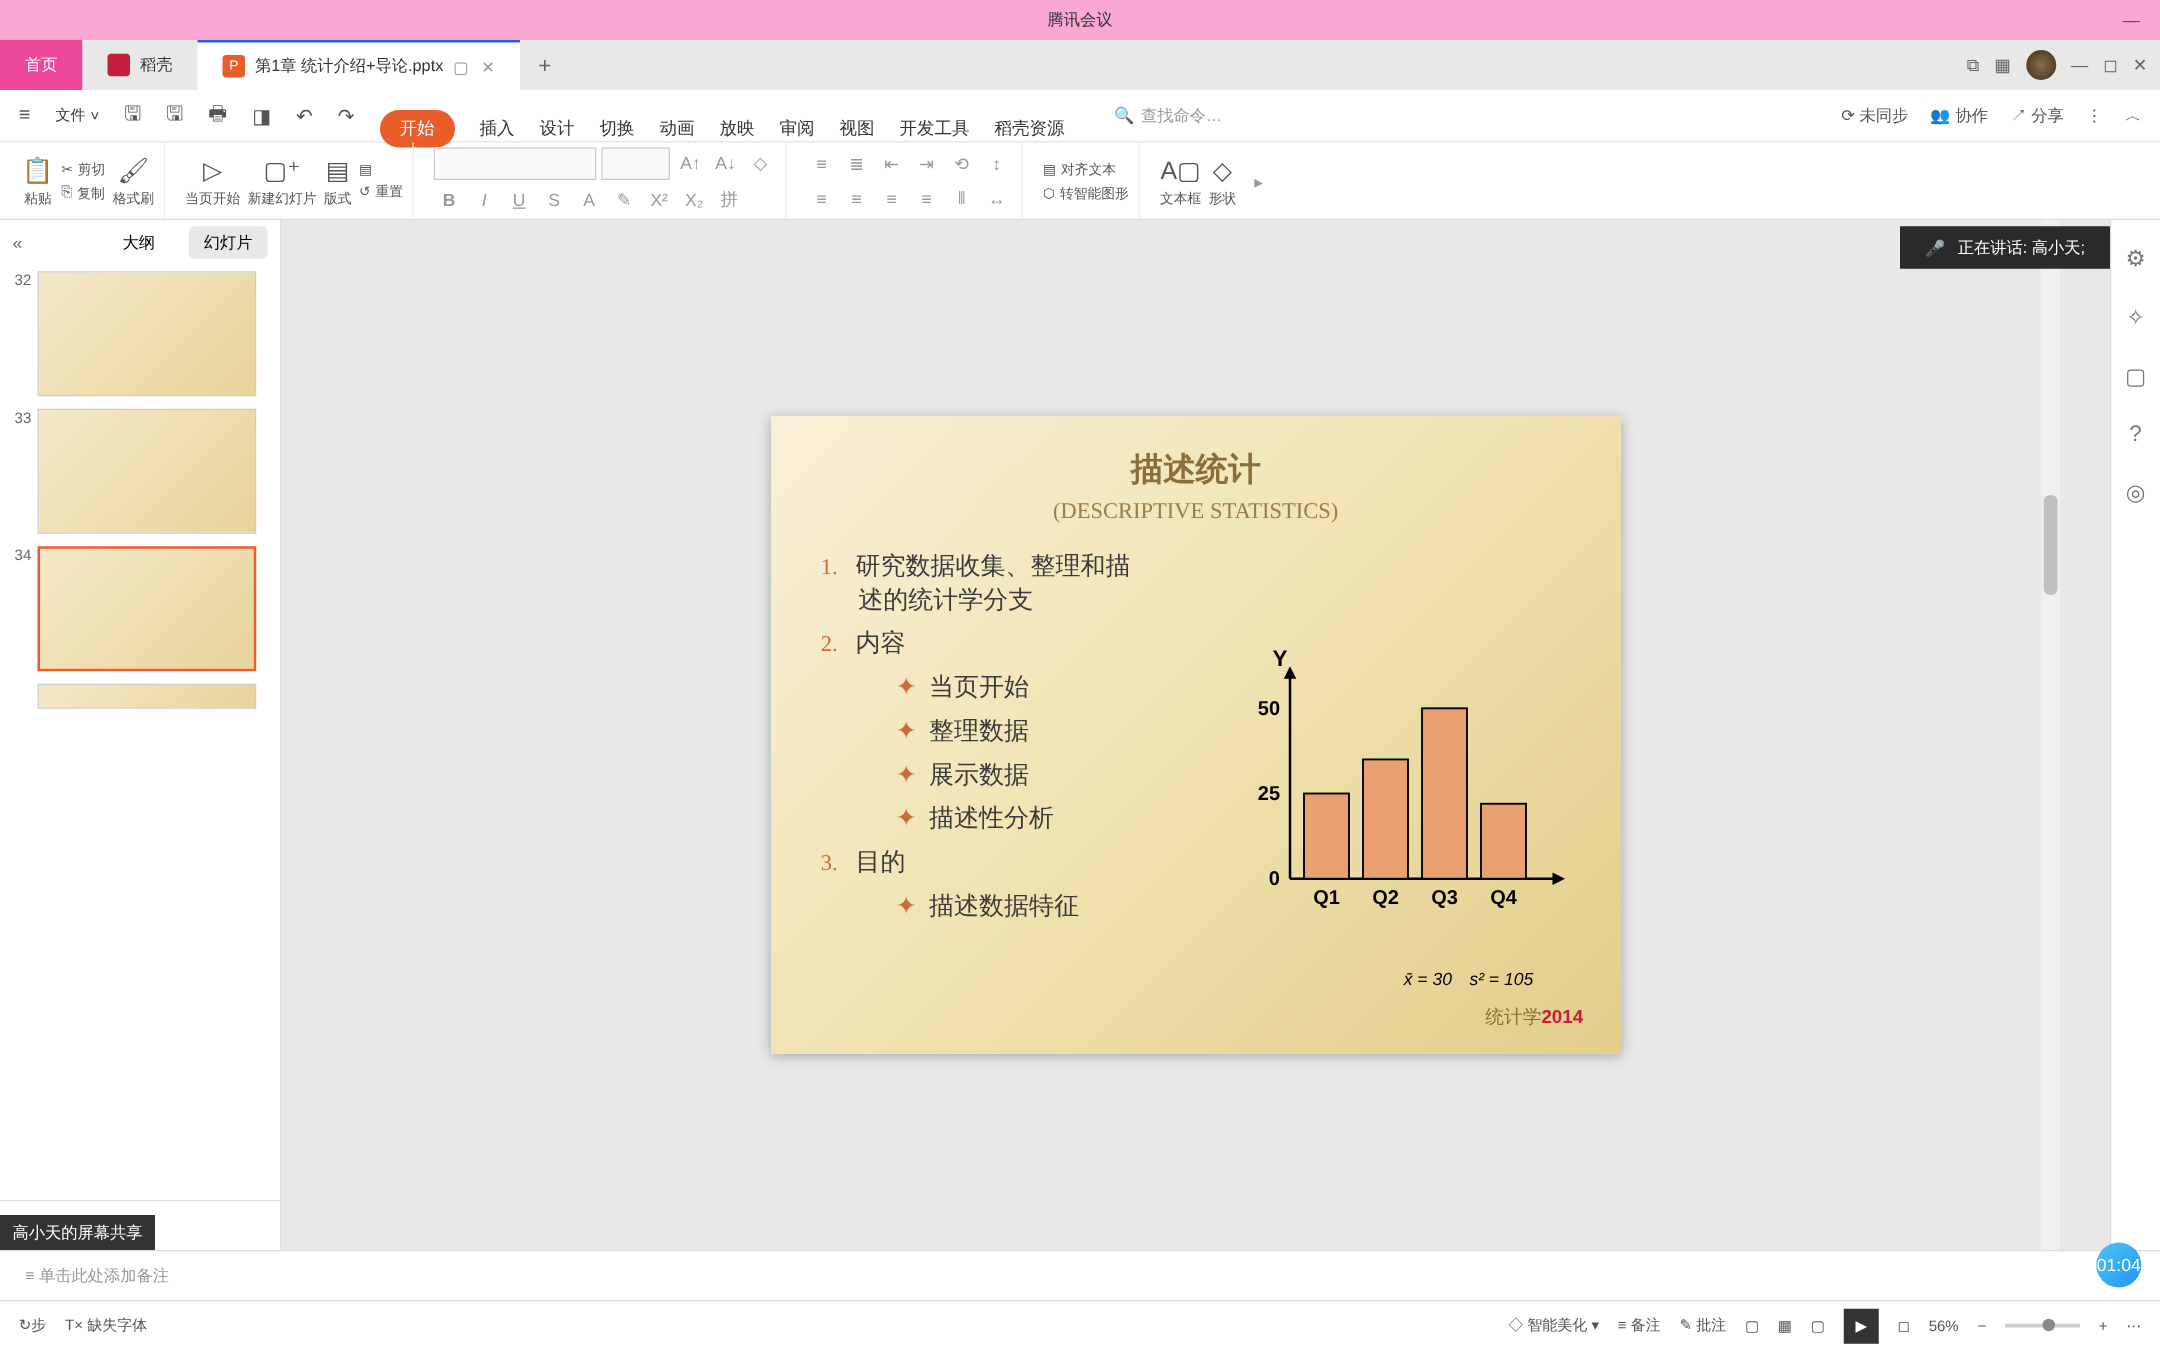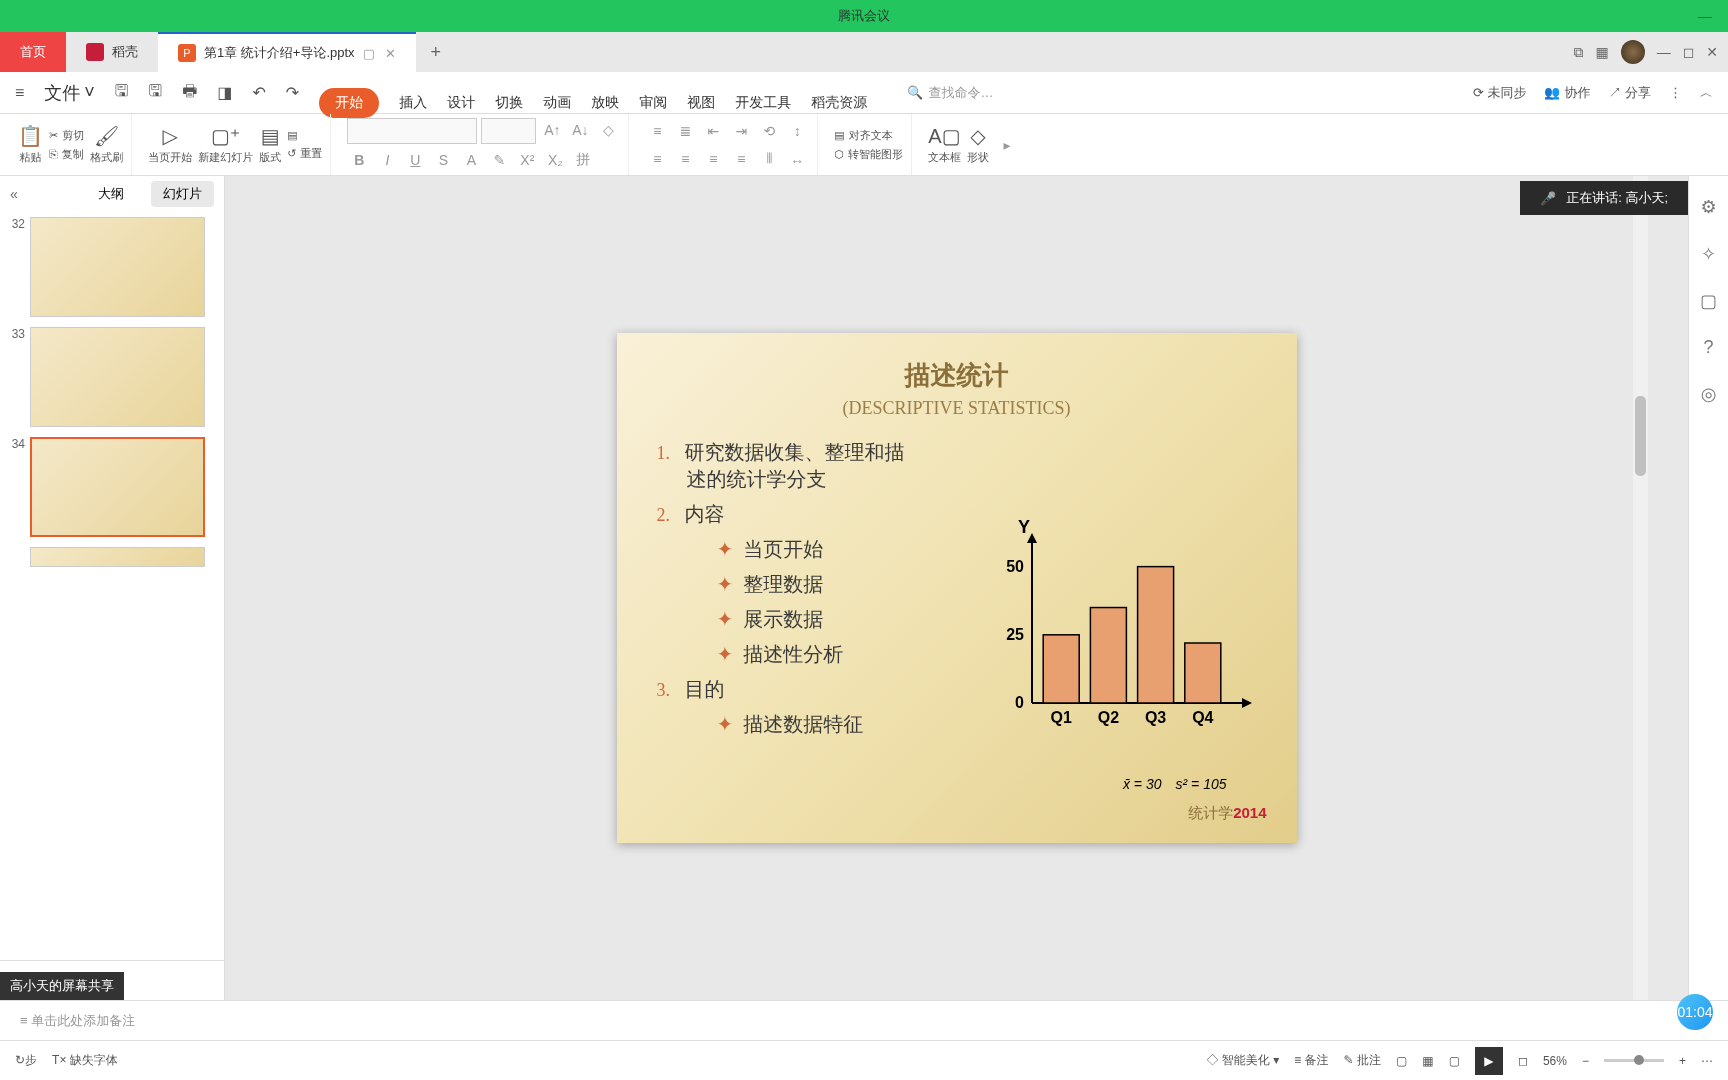--- a/index.html
+++ b/index.html
@@ -1,36 +1,36 @@
 <!DOCTYPE html>
 <html><head>
 <meta charset="utf-8">
 <style>
 *{margin:0;padding:0;box-sizing:border-box;font-family:"Microsoft YaHei",sans-serif;}
 body{width:1728px;height:1080px;background:#f0f0f0;overflow:hidden;position:relative;}
-.titlebar{height:32px;background:#22c55e;display:flex;align-items:center;justify-content:center;position:relative;}
+.titlebar{height:32px;background:#f9a8d4;display:flex;align-items:center;justify-content:center;position:relative;}
 .titlebar .title{font-size:13px;color:#333;}
 .titlebar .controls{position:absolute;right:0;display:flex;}
 .titlebar .controls span{width:46px;height:32px;display:flex;align-items:center;justify-content:center;font-size:14px;color:#555;}
 .tabbar{height:40px;background:#e8e8e8;display:flex;align-items:center;}
 .tab{height:40px;padding:0 20px;display:flex;align-items:center;gap:8px;font-size:13px;}
-.tab.home{background:#ef4444;color:#fff;}
+.tab.home{background:#ec4899;color:#fff;}
 .tab.daoke{background:#e8e8e8;color:#333;}
 .tab.daoke .logo{width:18px;height:18px;background:#c41e3a;border-radius:3px;}
 .tab.file{background:#fff;color:#333;border-top:2px solid #2462d1;}
 .tab.file .plogo{width:18px;height:18px;background:#e95d2a;border-radius:3px;color:#fff;font-size:11px;display:flex;align-items:center;justify-content:center;}
 .tab .icons{display:flex;gap:10px;color:#999;}
 .tab.plus{width:40px;justify-content:center;font-size:18px;color:#666;}
 .tabbar-right{margin-left:auto;display:flex;align-items:center;gap:12px;padding-right:10px;}
 .tabbar-right span{font-size:14px;color:#666;}
 .avatar{width:24px;height:24px;border-radius:50%;background:radial-gradient(circle,#8a6d4a,#3a2d1a);}
 .menubar{height:42px;background:#fff;display:flex;align-items:center;padding:0 15px;gap:20px;border-bottom:1px solid #ddd;}
 .menubar .menu-item{font-size:14px;color:#333;margin-top:20px;}
 .menubar .menu-item.start{background:#e95d2a;color:#fff;padding:6px 16px;border-radius:15px;}
-.menubar .file-btn{font-size:18px;color:#333;display:flex;align-items:center;gap:4px;}
+.menubar .file-btn{font-size:12px;color:#333;display:flex;align-items:center;gap:4px;}
 .menubar .icon-btn{font-size:16px;color:#555;}
 .menubar .search{margin-left:20px;color:#999;font-size:13px;display:flex;align-items:center;gap:5px;}
 .menubar .right-tools{margin-left:auto;display:flex;gap:18px;font-size:13px;color:#555;align-items:center;}
 .ribbon{height:62px;background:#fff;display:flex;align-items:center;padding:0 10px;border-bottom:1px solid #ddd;gap:8px;}
 .ribbon-group{display:flex;align-items:center;gap:6px;padding:0 8px;border-right:1px solid #eee;height:100%;}
 .ribbon-btn{display:flex;flex-direction:column;align-items:center;font-size:11px;color:#555;gap:2px;}
 .ribbon-btn .ico{font-size:20px;color:#555;}
 .ribbon-small{display:flex;flex-direction:column;gap:4px;font-size:11px;color:#555;}
 .ribbon-small div{display:flex;align-items:center;gap:4px;}
 .font-box{width:130px;height:26px;border:1px solid #ccc;background:#f9f9f9;}

